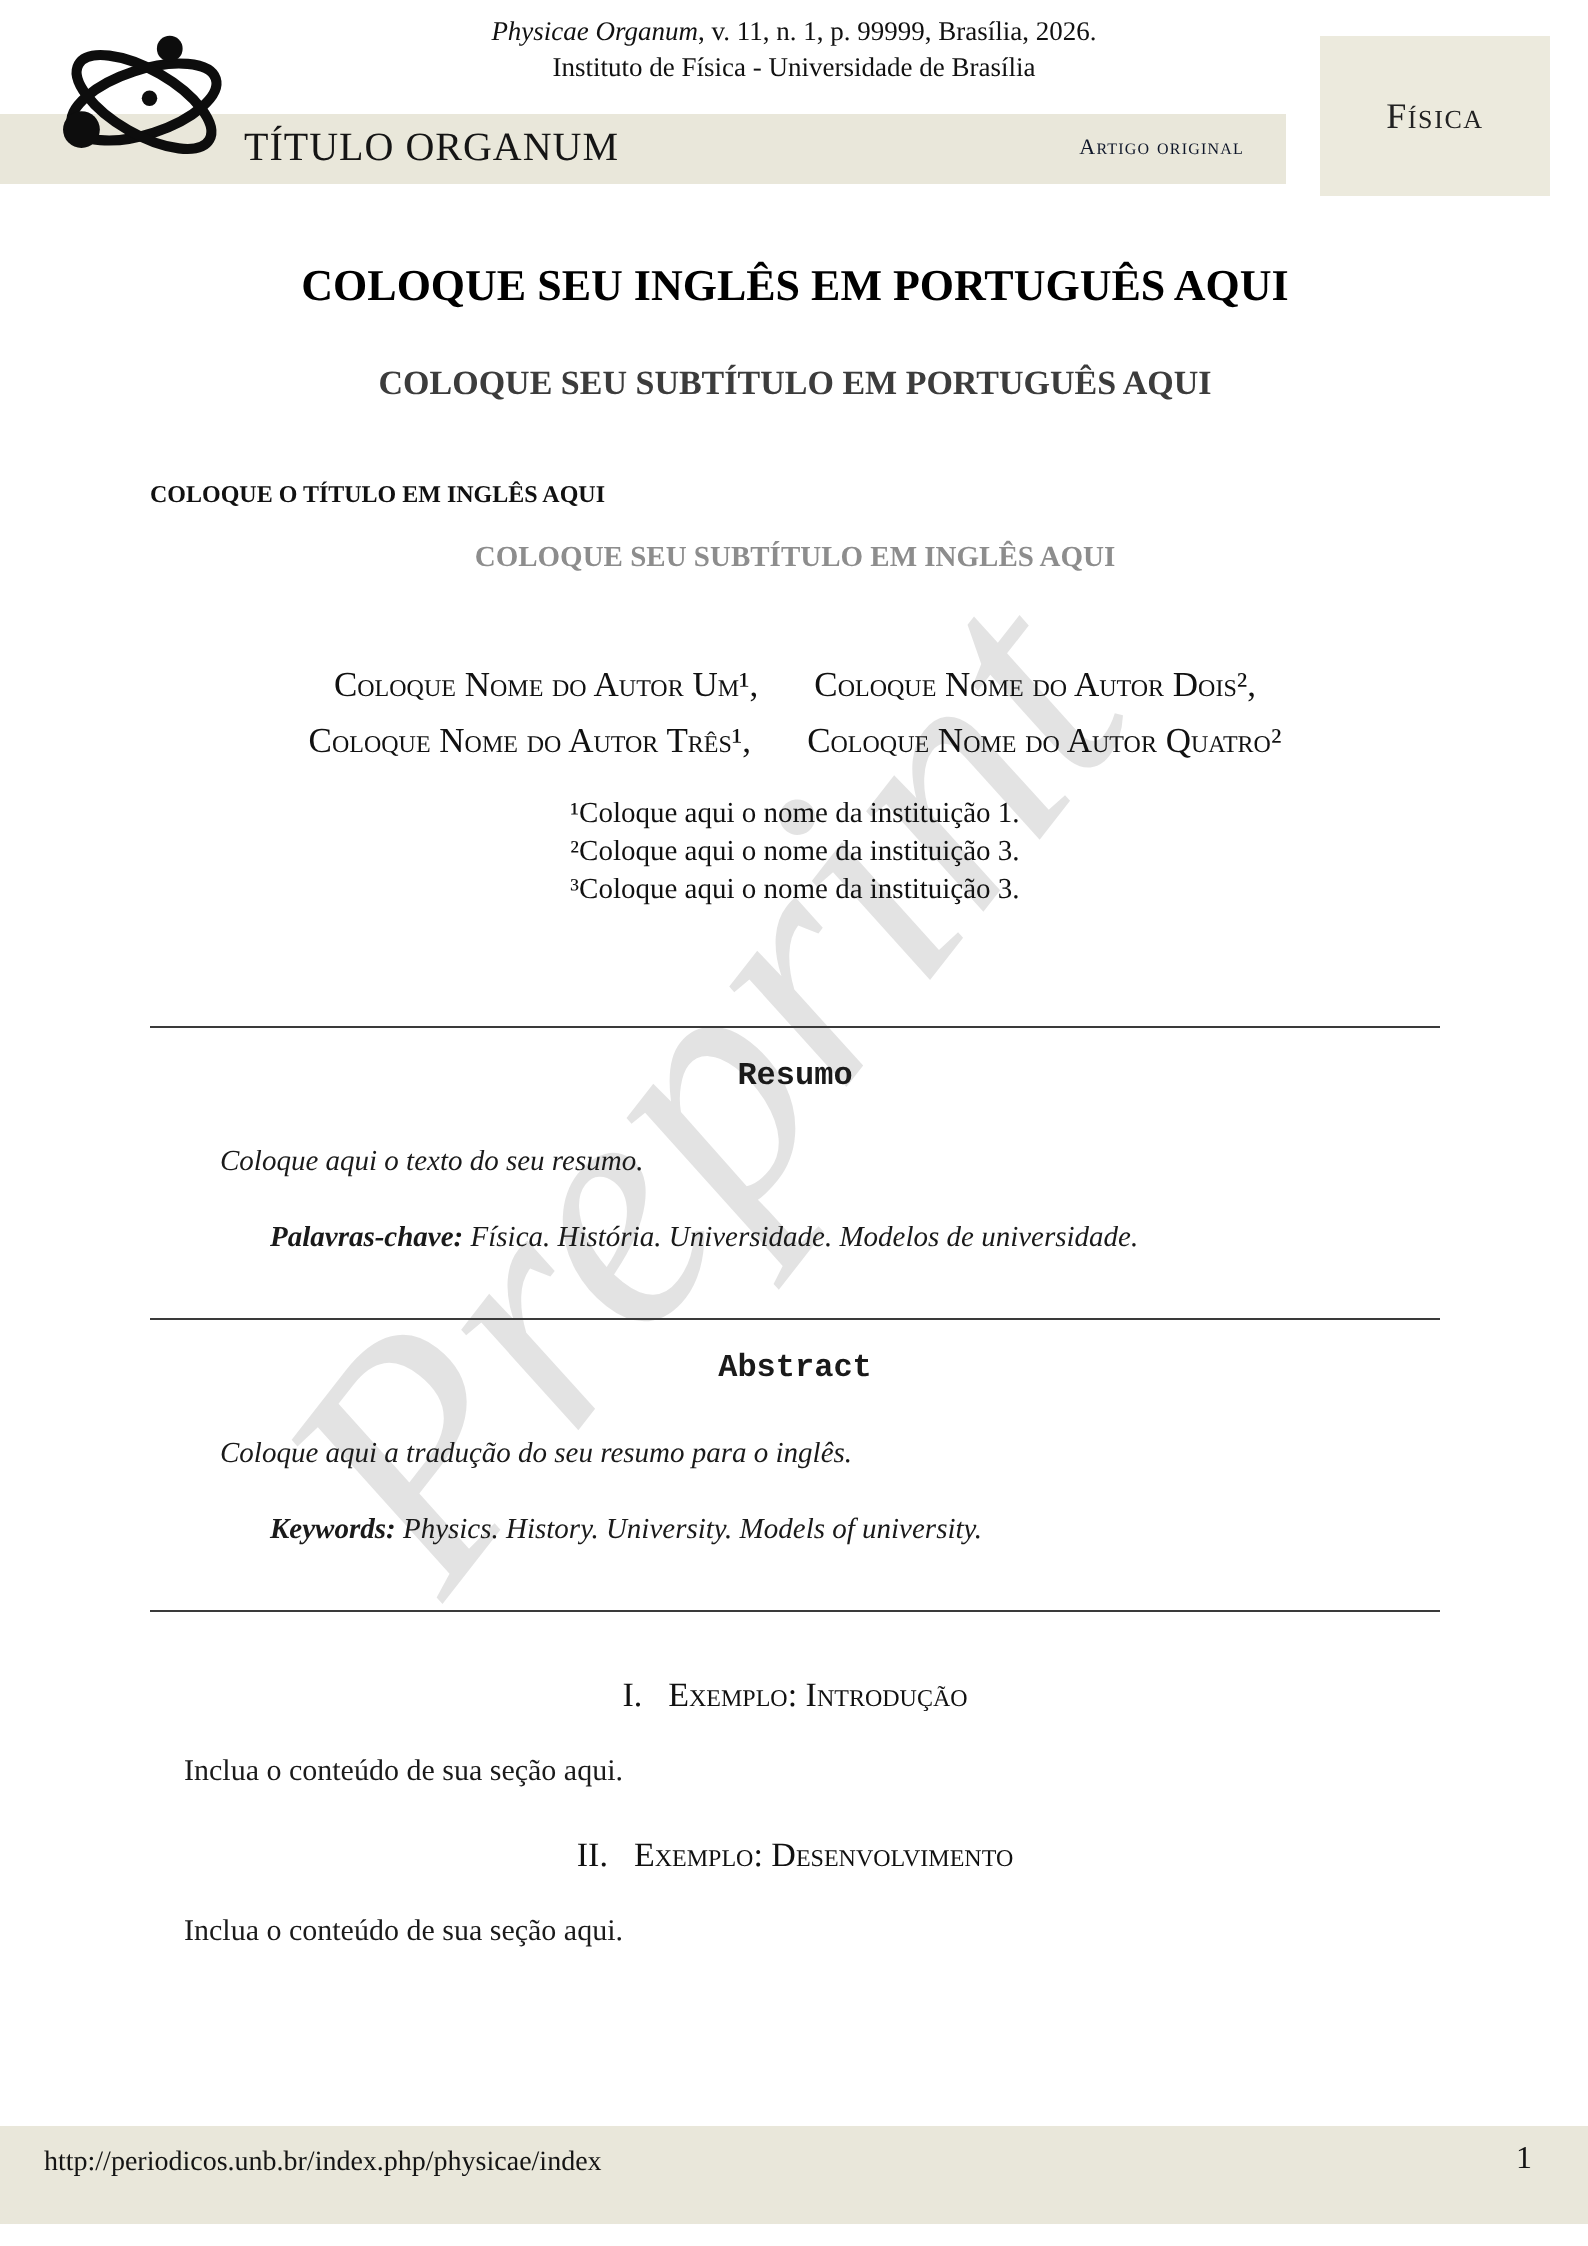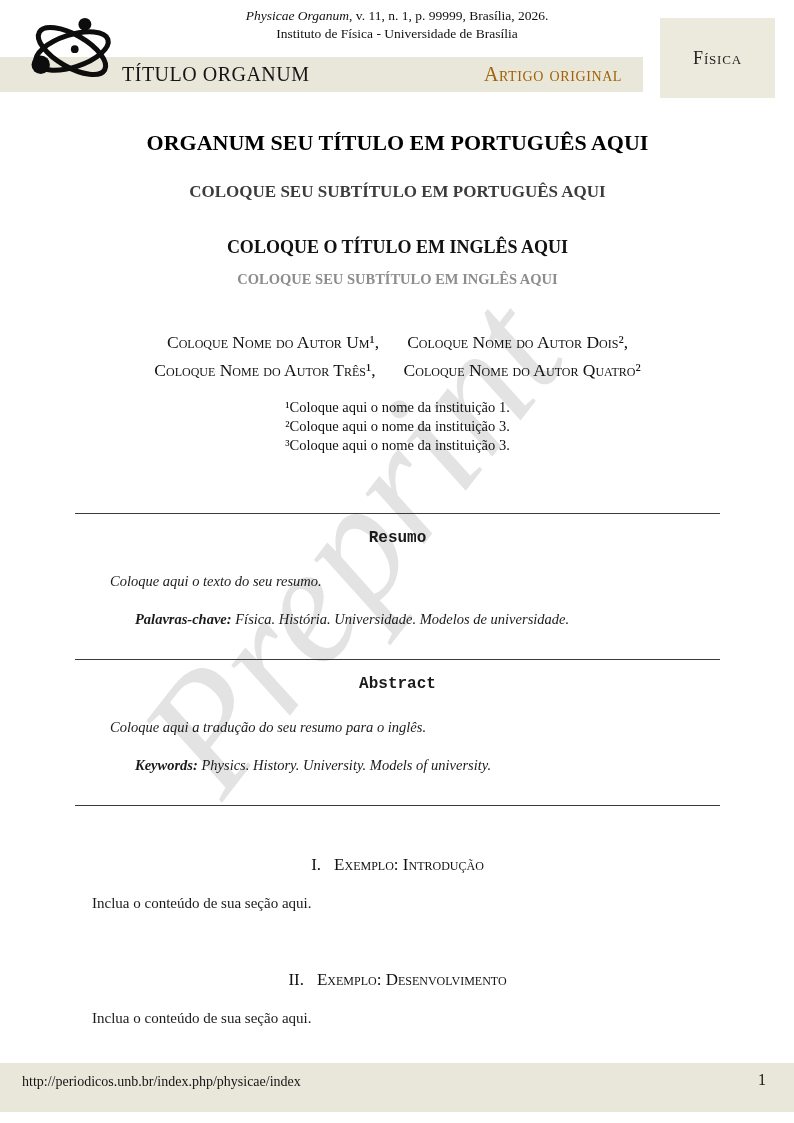--- a/index.html
+++ b/index.html
@@ -29,59 +29,59 @@
   .band{
     position:absolute;top:57px;left:0;width:643px;height:35px;
     background:#e9e7da;z-index:1;
   }
   .brand{
     position:absolute;top:57px;left:122px;height:35px;line-height:35px;z-index:3;
     font-size:20px;letter-spacing:0.5px;color:#151515;
   }
   .article-type{
     position:absolute;top:57px;left:430px;width:192px;height:35px;line-height:34px;z-index:3;
-    text-align:right;font-variant:small-caps;font-size:20px;letter-spacing:0.6px;color:#a16207;
+    text-align:right;font-variant:small-caps;font-size:11px;letter-spacing:0.6px;color:#0f172a;
   }
   .subject-box{
     position:absolute;top:18px;left:660px;width:115px;height:80px;z-index:2;
     background:#eceadd;display:flex;align-items:center;justify-content:center;
     font-variant:small-caps;font-size:18px;letter-spacing:0.8px;color:#222;
   }
   .logo{position:absolute;top:12px;left:26px;z-index:4;}
 
   
   .main{
     position:absolute;top:130px;left:75px;width:645px;z-index:2;
     display:flex;flex-direction:column;
   }
   .title-pt{font-size:22px;font-weight:bold;text-align:center;line-height:26px;margin:0;color:#000;}
   .subtitle-pt{font-size:17px;font-weight:bold;text-align:center;line-height:20px;margin:26px 0 0 0;color:#3c3c3c;}
-  .title-en{font-size:18px;font-weight:bold;text-align:center;line-height:22px;margin:34px 0 0 0;color:#111;}
+  .title-en{font-size:12px;font-weight:bold;text-align:left;line-height:22px;margin:34px 0 0 0;color:#111;}
   .subtitle-en{font-size:14.5px;font-weight:bold;text-align:center;line-height:18px;margin:12px 0 0 0;color:#8d8d8d;}
 
   .authors{margin-top:44px;display:flex;flex-direction:column;gap:7px;}
   .author-row{display:flex;justify-content:center;gap:28px;}
   .author{font-variant:small-caps;font-size:17.5px;line-height:21px;color:#111;white-space:nowrap;}
 
   .institutions{margin-top:17px;text-align:center;font-size:14.5px;line-height:19px;color:#111;}
 
   .rule{border:0;border-top:1px solid #3a3a3a;height:0;margin:0;width:100%;}
   .rule-1{margin-top:58px;}
   .rule-2{margin-top:31px;}
   .rule-3{margin-top:31px;}
 
   .abs-heading{font-size:16px;font-weight:bold;text-align:center;line-height:19px;margin-top:15px;font-family:Liberation Mono, monospace;}
   .abs-body{font-style:italic;font-size:14.5px;line-height:17px;margin-top:25px;padding-left:35px;}
   .abs-keywords{font-style:italic;font-size:14.5px;line-height:17px;margin-top:21px;padding-left:60px;}
   .kw-label{font-weight:bold;}
 
-  .sec-heading{font-variant:small-caps;font-size:17px;text-align:center;line-height:21px;margin-top:48px;color:#111;}
+  .sec-heading{font-variant:small-caps;font-size:17px;text-align:center;line-height:21px;margin-top:31px;color:#111;}
   .sec-heading .sec-num{margin-right:13px;}
   .sec-body{font-size:15px;line-height:17px;margin-top:20px;padding-left:17px;}
-  .sec-heading.second{margin-top:57px;}
+  .sec-heading.second{margin-top:22px;}
 
   
   .footer-band{
     position:absolute;top:1063px;left:0;width:794px;height:49px;
     background:#e9e7da;z-index:1;
   }
   .footer-url{
     position:absolute;top:1074px;left:22px;z-index:2;
     font-size:14px;color:#141414;text-decoration:none;
   }
@@ -115,21 +115,21 @@
       <circle cx="64" cy="13" r="7" fill="#0d0d0d"></circle>
     </svg>
   </span>
 
   <div class="brand">TÍTULO ORGANUM</div>
   <div class="article-type">Artigo original</div>
   <div class="subject-box">Física</div>
 
   <div class="main">
 
-    <h1 class="title-pt">ORGANUM SEU TÍTULO EM PORTUGUÊS AQUI</h1>
+    <h1 class="title-pt">COLOQUE SEU INGLÊS EM PORTUGUÊS AQUI</h1>
     <div class="subtitle-pt">COLOQUE SEU SUBTÍTULO EM PORTUGUÊS AQUI</div>
     <div class="title-en">COLOQUE O TÍTULO EM INGLÊS AQUI</div>
     <div class="subtitle-en">COLOQUE SEU SUBTÍTULO EM INGLÊS AQUI</div>
 
     <div class="authors">
       <div class="author-row">
         <span class="author">Coloque Nome do Autor Um¹,</span>
         <span class="author">Coloque Nome do Autor Dois²,</span>
       </div>
       <div class="author-row">

